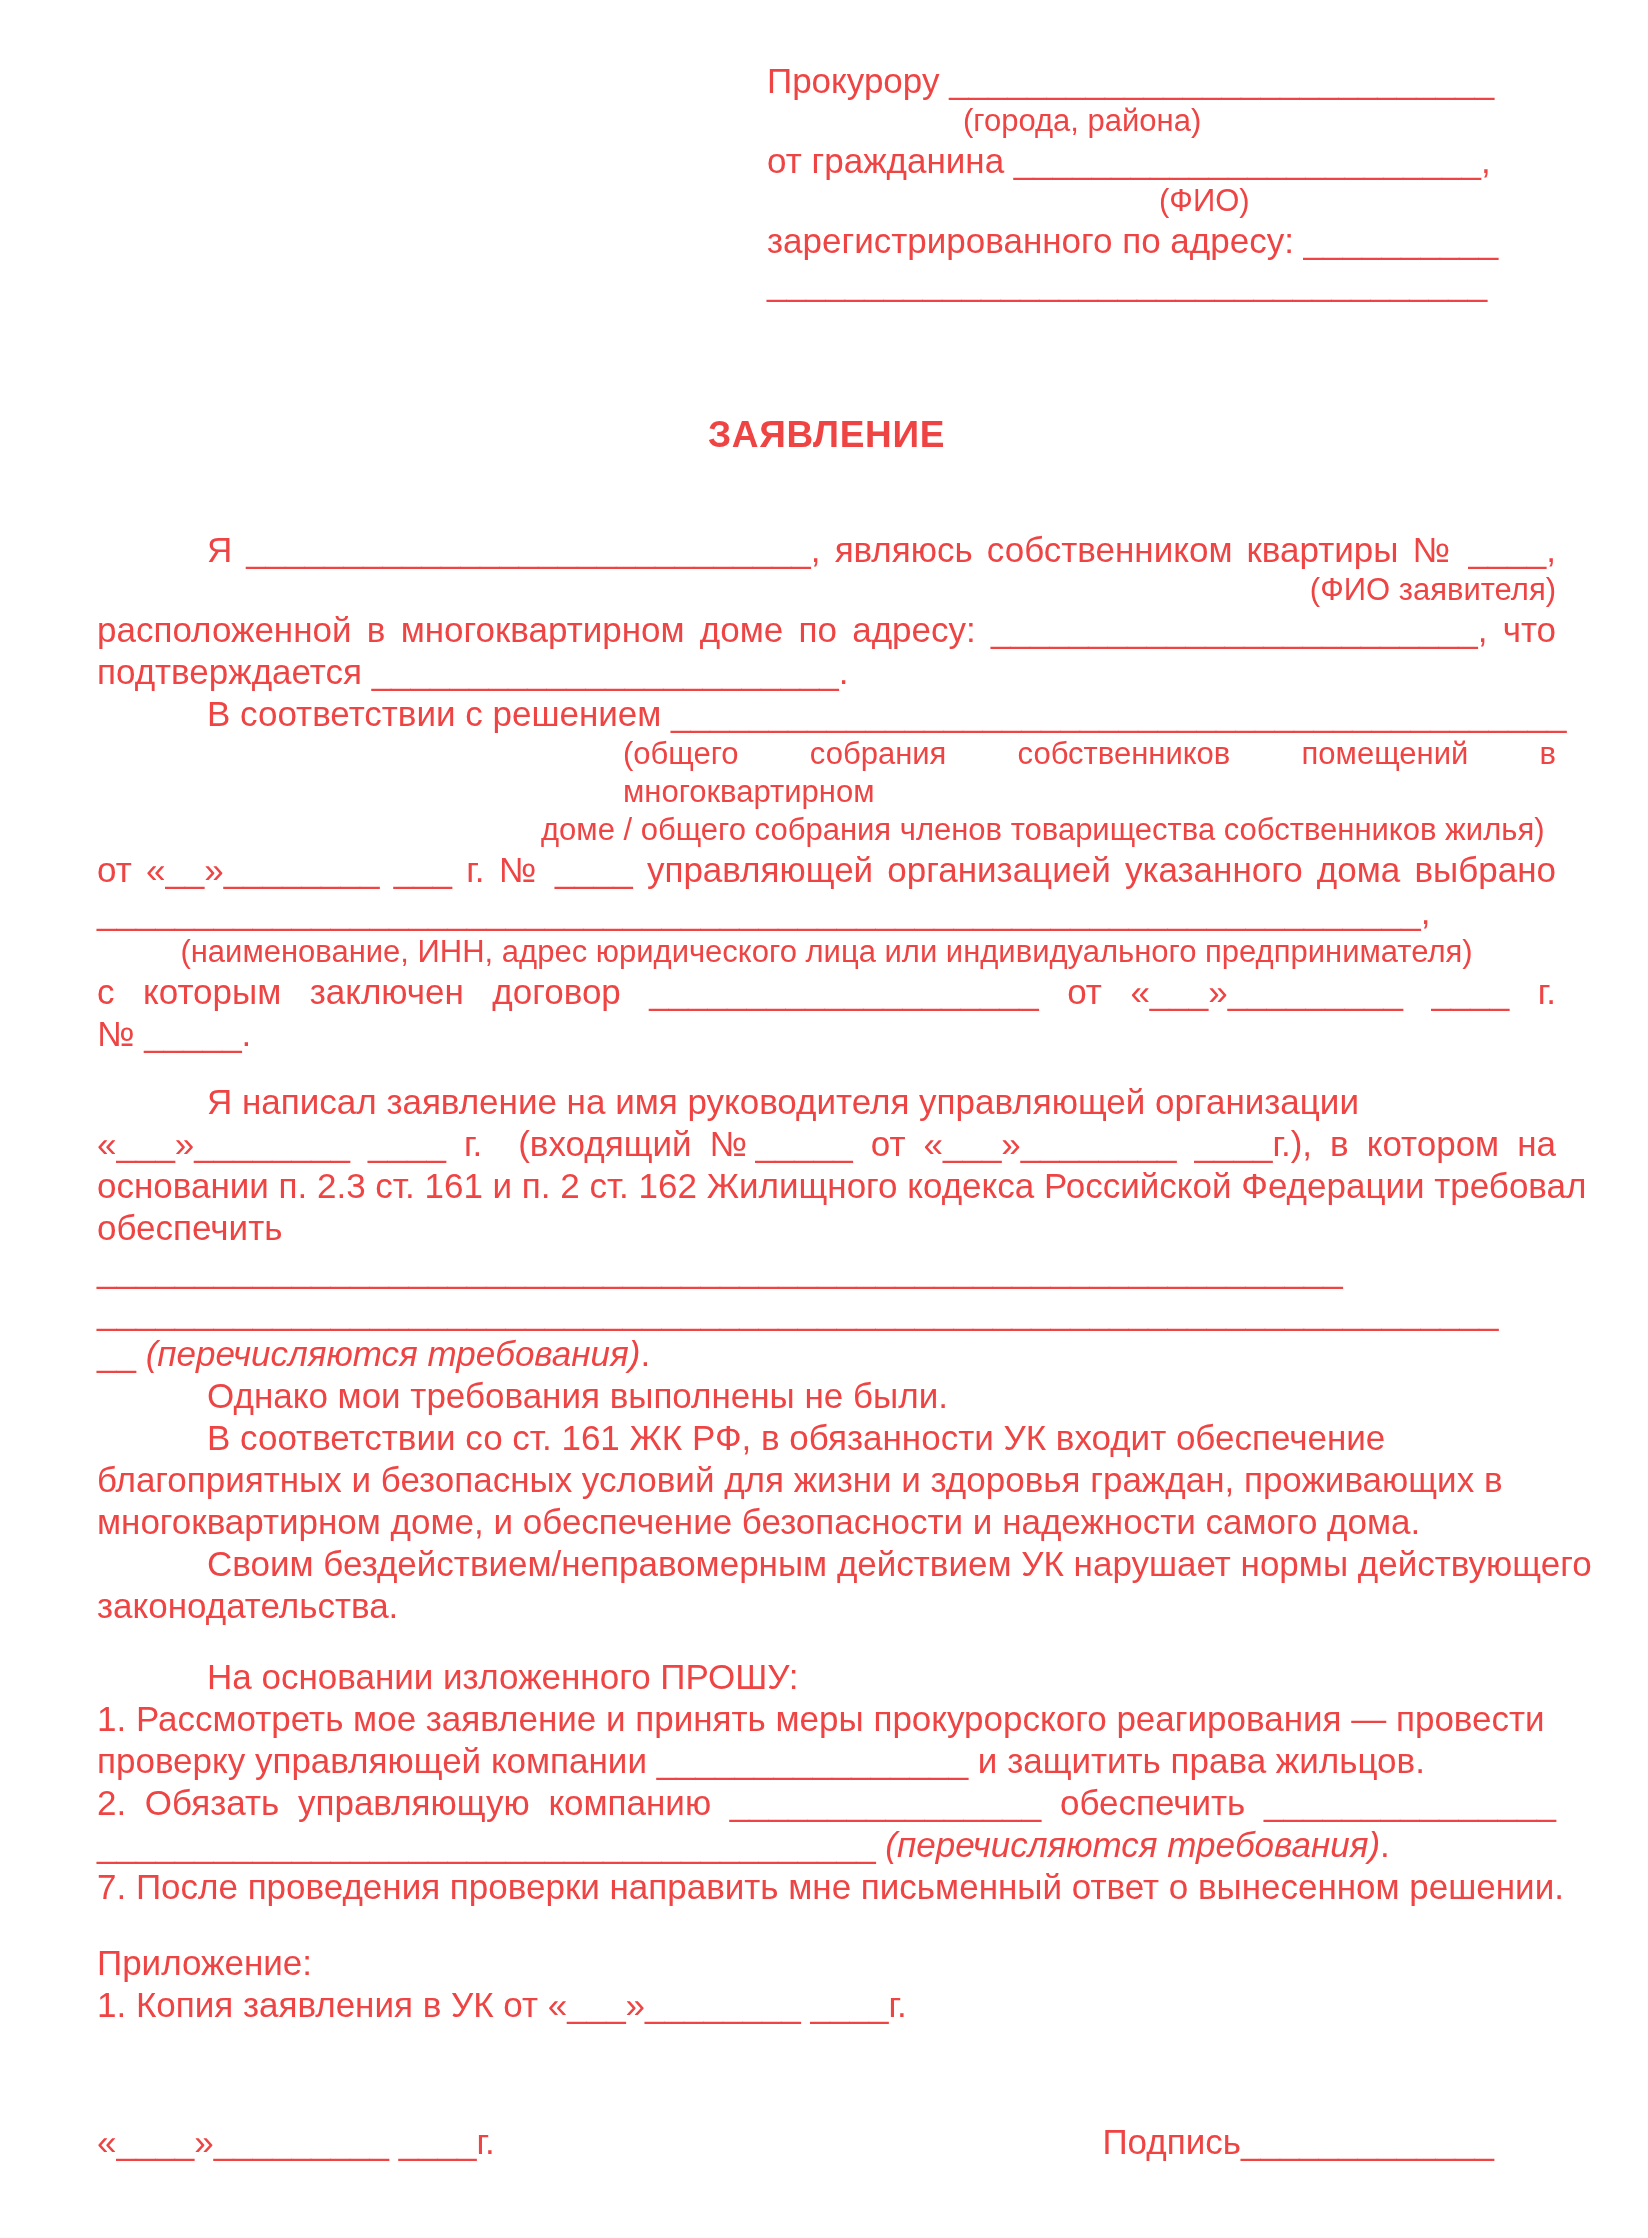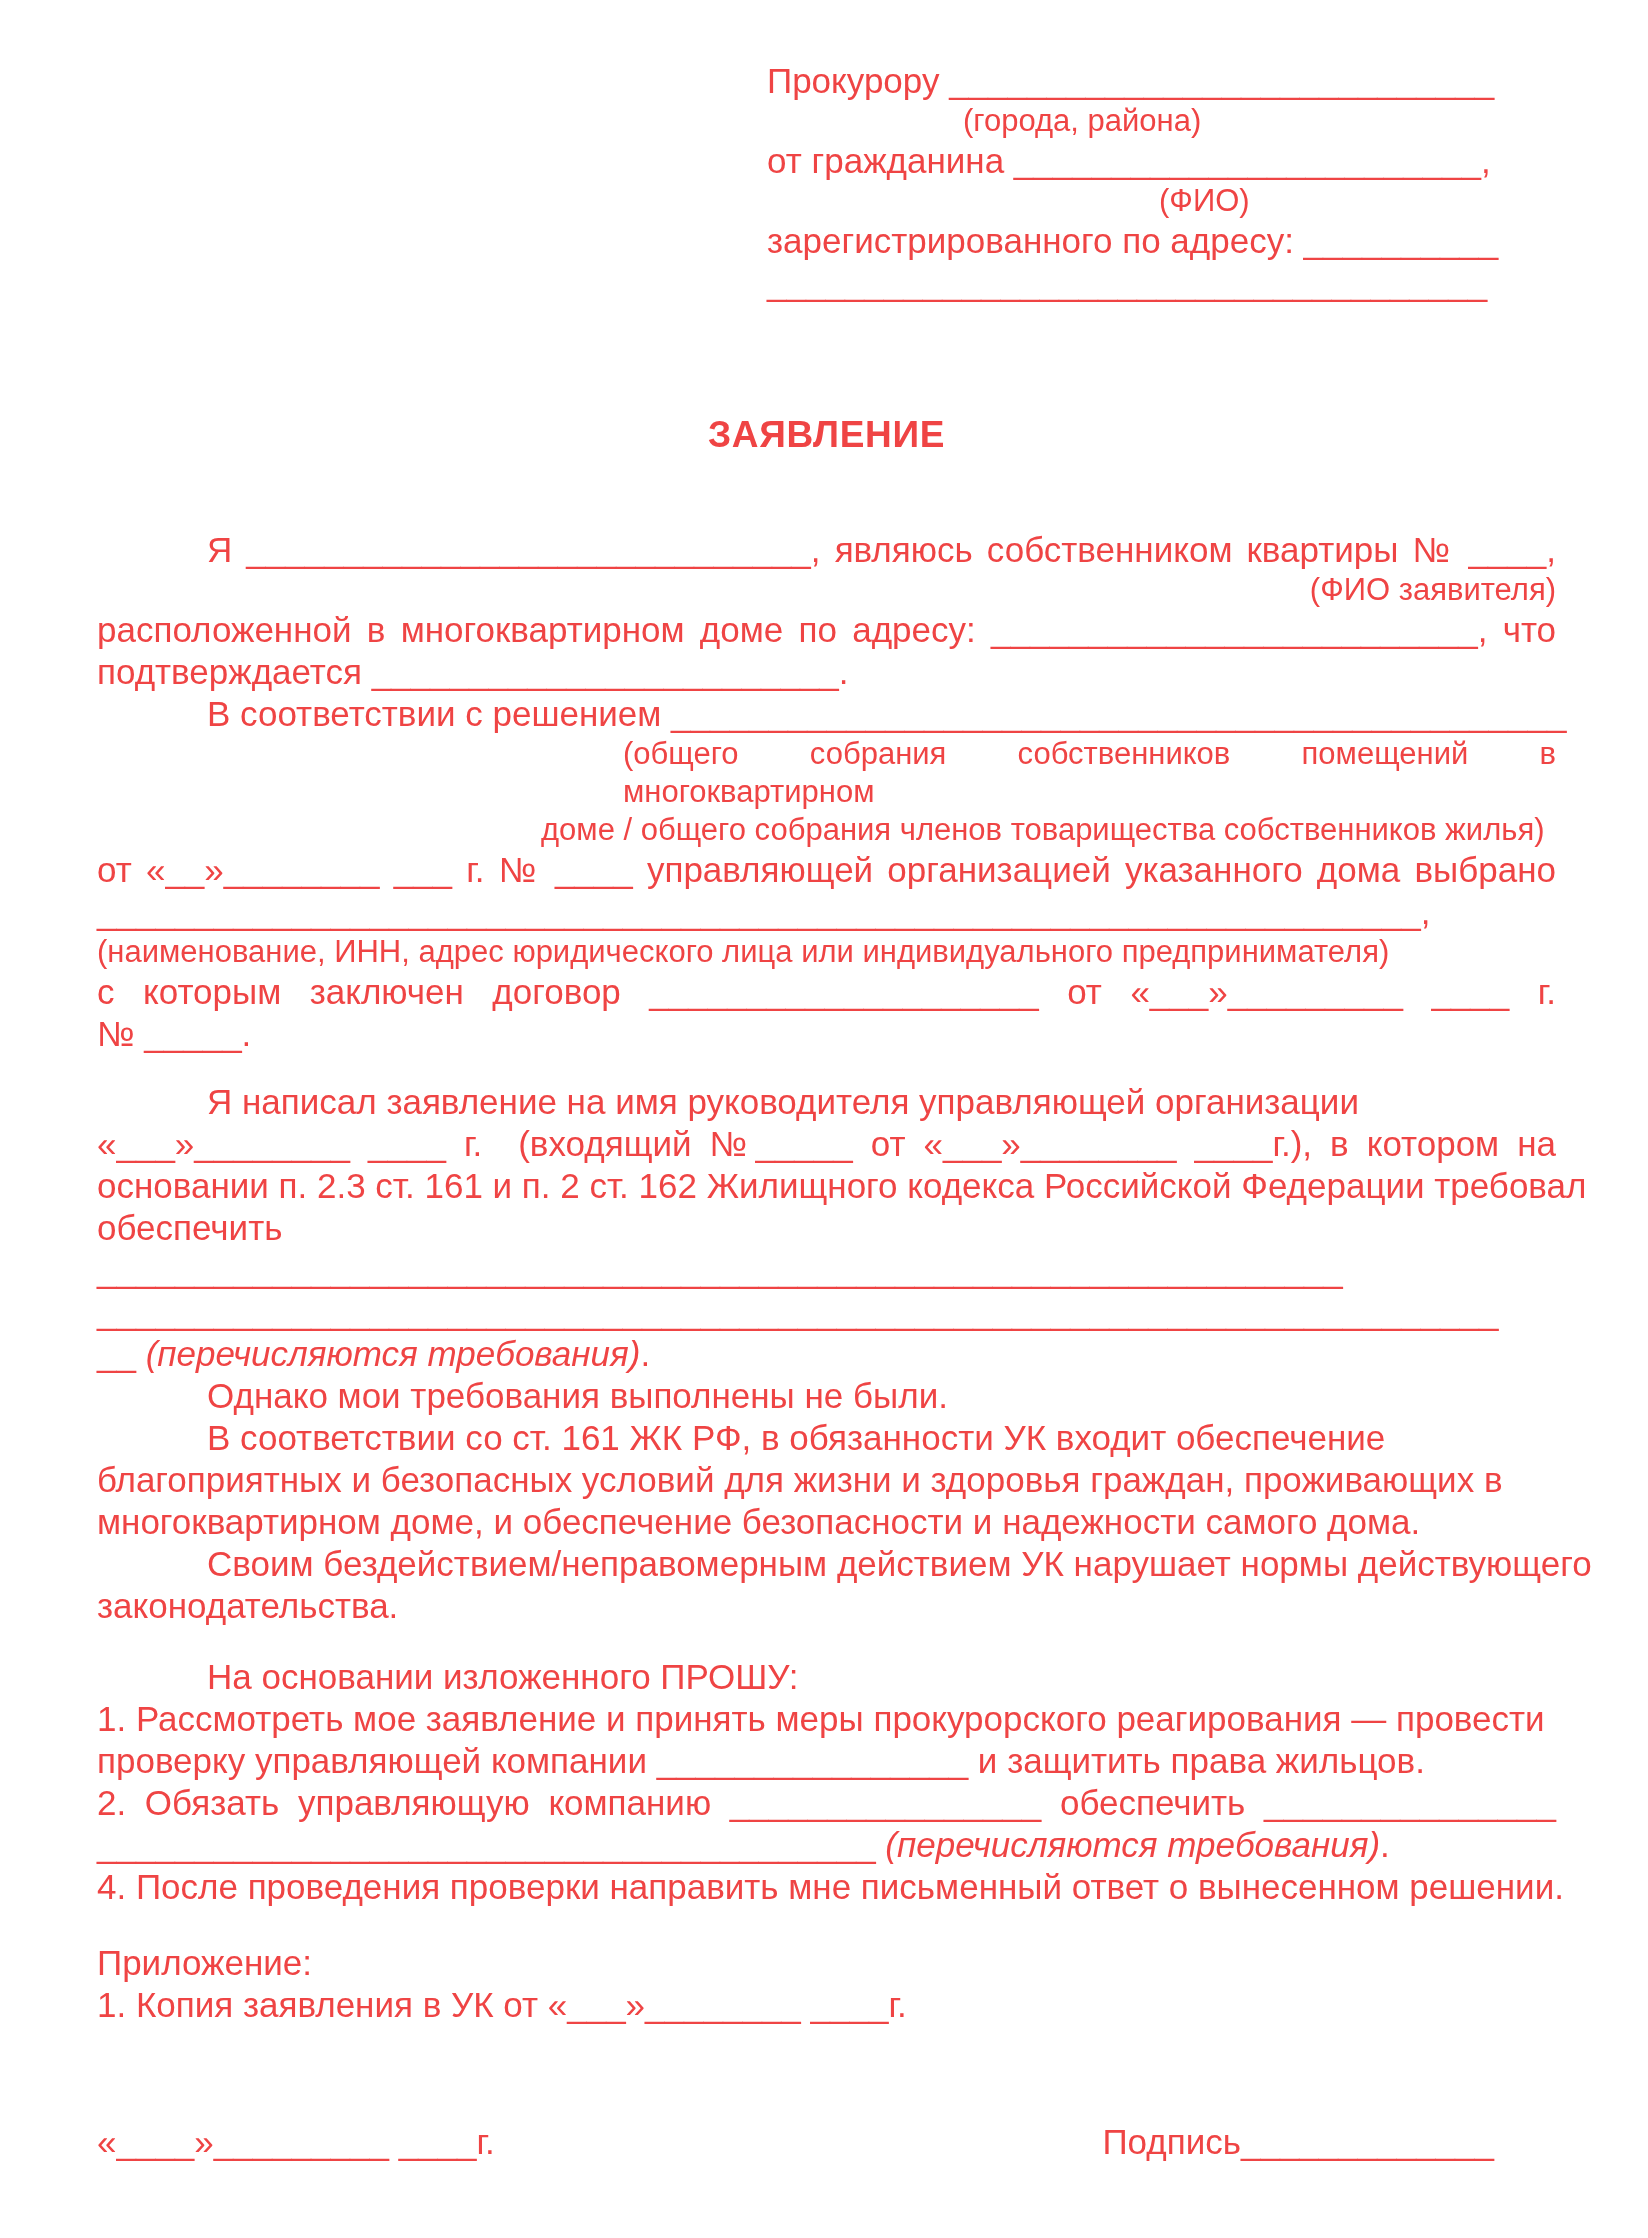--- a/index.html
+++ b/index.html
@@ -18,21 +18,21 @@
   .line { line-height:42px; white-space:nowrap; }
   .jl   { text-align:justify; text-align-last:justify; white-space:normal; }
   .ind  { text-indent:110px; }
   .cap  { font-size:31px; line-height:38px; white-space:nowrap; }
   .header-block { margin-left:670px; width:734px; }
   .cap-city      { margin-left:196px; }
   .cap-fio       { margin-left:392px; }
   .cap-applicant { margin-left:224px;text-align:right; }
   .cap-meeting1  { margin-left:526px; text-align:justify; text-align-last:justify; white-space:normal; }
   .cap-meeting2  { margin-left:444px; }
-  .cap-center    { text-align:left; margin-left:0; }
+  .cap-center    { text-align:center; margin-left:0; }
   .title {
     text-align:center; font-weight:bold; font-size:37px; line-height:42px;
     letter-spacing:0.7px; margin:110px 0 73px 0;
   }
   .it { font-style:italic; }
   #p2 { margin-top:0; }
   #p3 { margin-top:26px; }
   #requests { margin-top:29px; }
   #attachment { margin-top:34px; }
   .footer { margin-top:95px; display:flex; justify-content:space-between; align-items:center; }
@@ -87,21 +87,21 @@
     <div class="line ind">Своим бездействием/неправомерным действием УК нарушает нормы действующего</div>
     <div class="line">законодательства.</div>
   </div>
 
   <div id="requests">
     <div class="line ind">На основании изложенного ПРОШУ:</div>
     <div class="line">1. Рассмотреть мое заявление и принять меры прокурорского реагирования — провести</div>
     <div class="line">проверку управляющей компании ________________ и защитить права жильцов.</div>
     <div class="line jl">2. Обязать управляющую компанию ________________ обеспечить _______________</div>
     <div class="line"><span>________________________________________ </span><span class="it">(перечисляются требования)</span><span>.</span></div>
-    <div class="line">4. После проведения проверки направить мне письменный ответ о вынесенном решении.</div>
+    <div class="line">7. После проведения проверки направить мне письменный ответ о вынесенном решении.</div>
   </div>
 
   <div id="attachment">
     <div class="line">Приложение:</div>
     <div class="line">1. Копия заявления в УК от «___»________ ____г.</div>
   </div>
 
   <div class="footer">
     <div class="line">«____»_________ ____г.</div>
     <div class="line sig">Подпись_____________</div>

